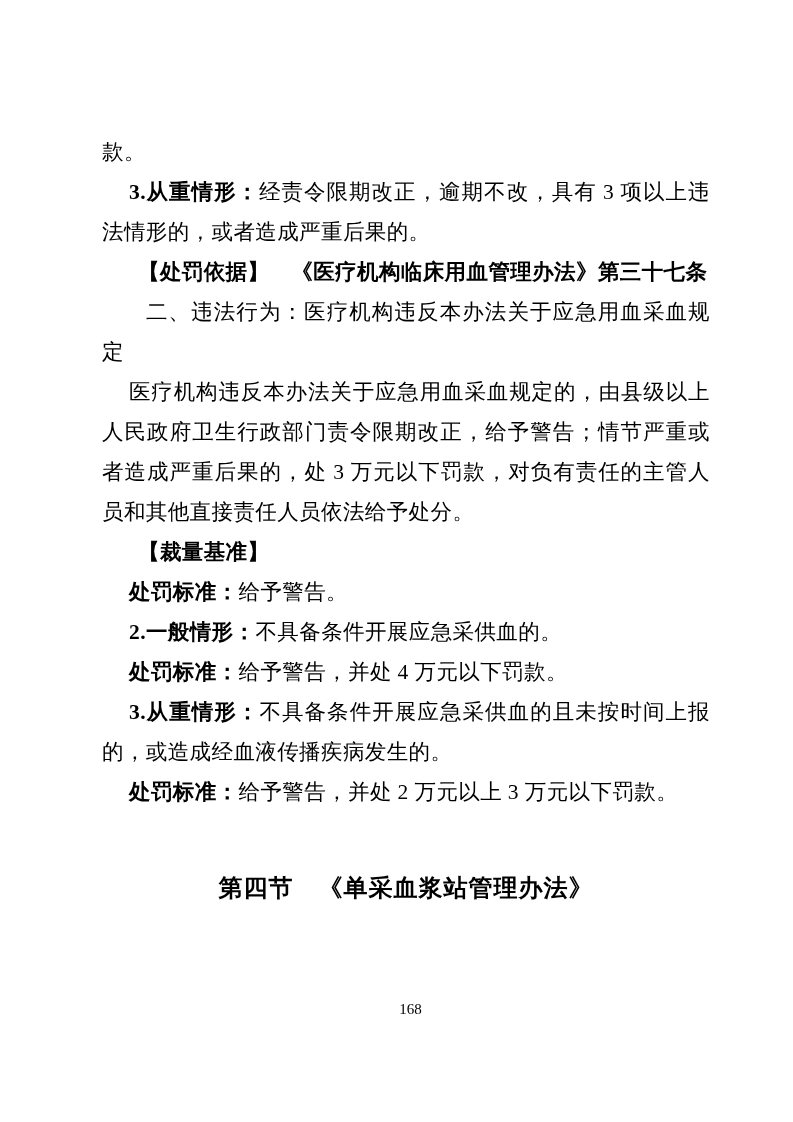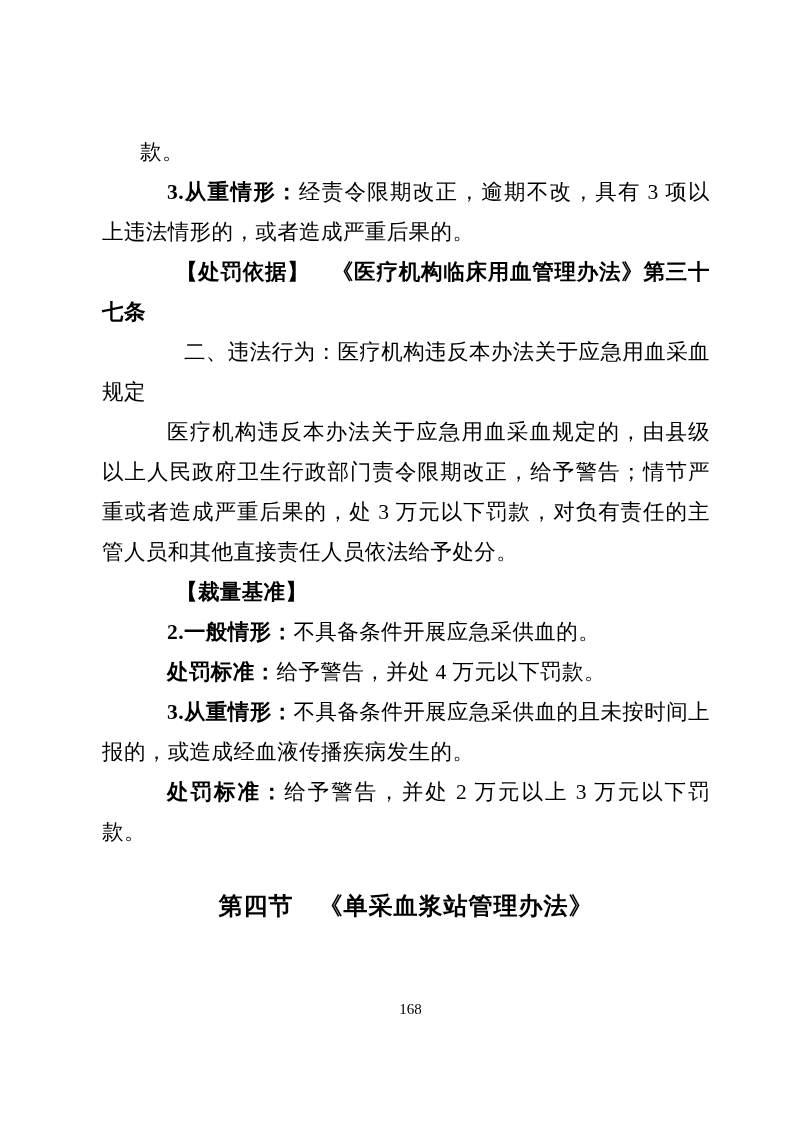--- a/index.html
+++ b/index.html
@@ -27,28 +27,27 @@
   .para {
     margin: 0;
     font-size: 21.5px;
     line-height: 40px;
     text-align: justify;
     letter-spacing: 0.4px;
     word-break: break-all;
   }
   .para .lbl {
     font-weight: bold;
-    margin-left: 38px;
   }
   .ind0  { text-indent: 0; }
   .ind1  { text-indent: 27px; }
   .ind15 { text-indent: 36px; }
   .ind2  { text-indent: 44px; }
   .section-heading {
-    margin: 34px 0 0 0;
+    margin: 56px 0 0 0;
     font-size: 24px;
     line-height: 40px;
     font-weight: bold;
     text-align: center;
     letter-spacing: 1px;
   }
   .footer {
     position: absolute;
     top: 998px;
     left: 14px;
@@ -72,20 +71,21 @@
 
     <p class="para ind15"><b class="lbl">【处罚依据】　《医疗机构临床用血管理办法》第三十七条</b><span></span></p>
 
     <p class="para ind2"><b class="lbl"></b><span>二、违法行为：医疗机构违反本办法关于应急用血采血规定</span></p>
 
     <p class="para ind1"><b class="lbl"></b><span>医疗机构违反本办法关于应急用血采血规定的，由县级以上人民政府卫生行政部门责令限期改正，给予警告；情节严重或者造成严重后果的，处 3 万元以下罚款，对负有责任的主管人员和其他直接责任人员依法给予处分。</span></p>
 
     <p class="para ind15"><b class="lbl">【裁量基准】</b><span></span></p>
 
 
+    <p class="para ind1"><b class="lbl">处罚标准：</b><span>给予警告。</span></p>
 
     <p class="para ind1"><b class="lbl">2.一般情形：</b><span>不具备条件开展应急采供血的。</span></p>
 
     <p class="para ind1"><b class="lbl">处罚标准：</b><span>给予警告，并处 4 万元以下罚款。</span></p>
 
     <p class="para ind1"><b class="lbl">3.从重情形：</b><span>不具备条件开展应急采供血的且未按时间上报的，或造成经血液传播疾病发生的。</span></p>
 
     <p class="para ind1"><b class="lbl">处罚标准：</b><span>给予警告，并处 2 万元以上 3 万元以下罚款。</span></p>
 
     <h2 class="section-heading"><span>第四节　《单采血浆站管理办法》</span></h2>

